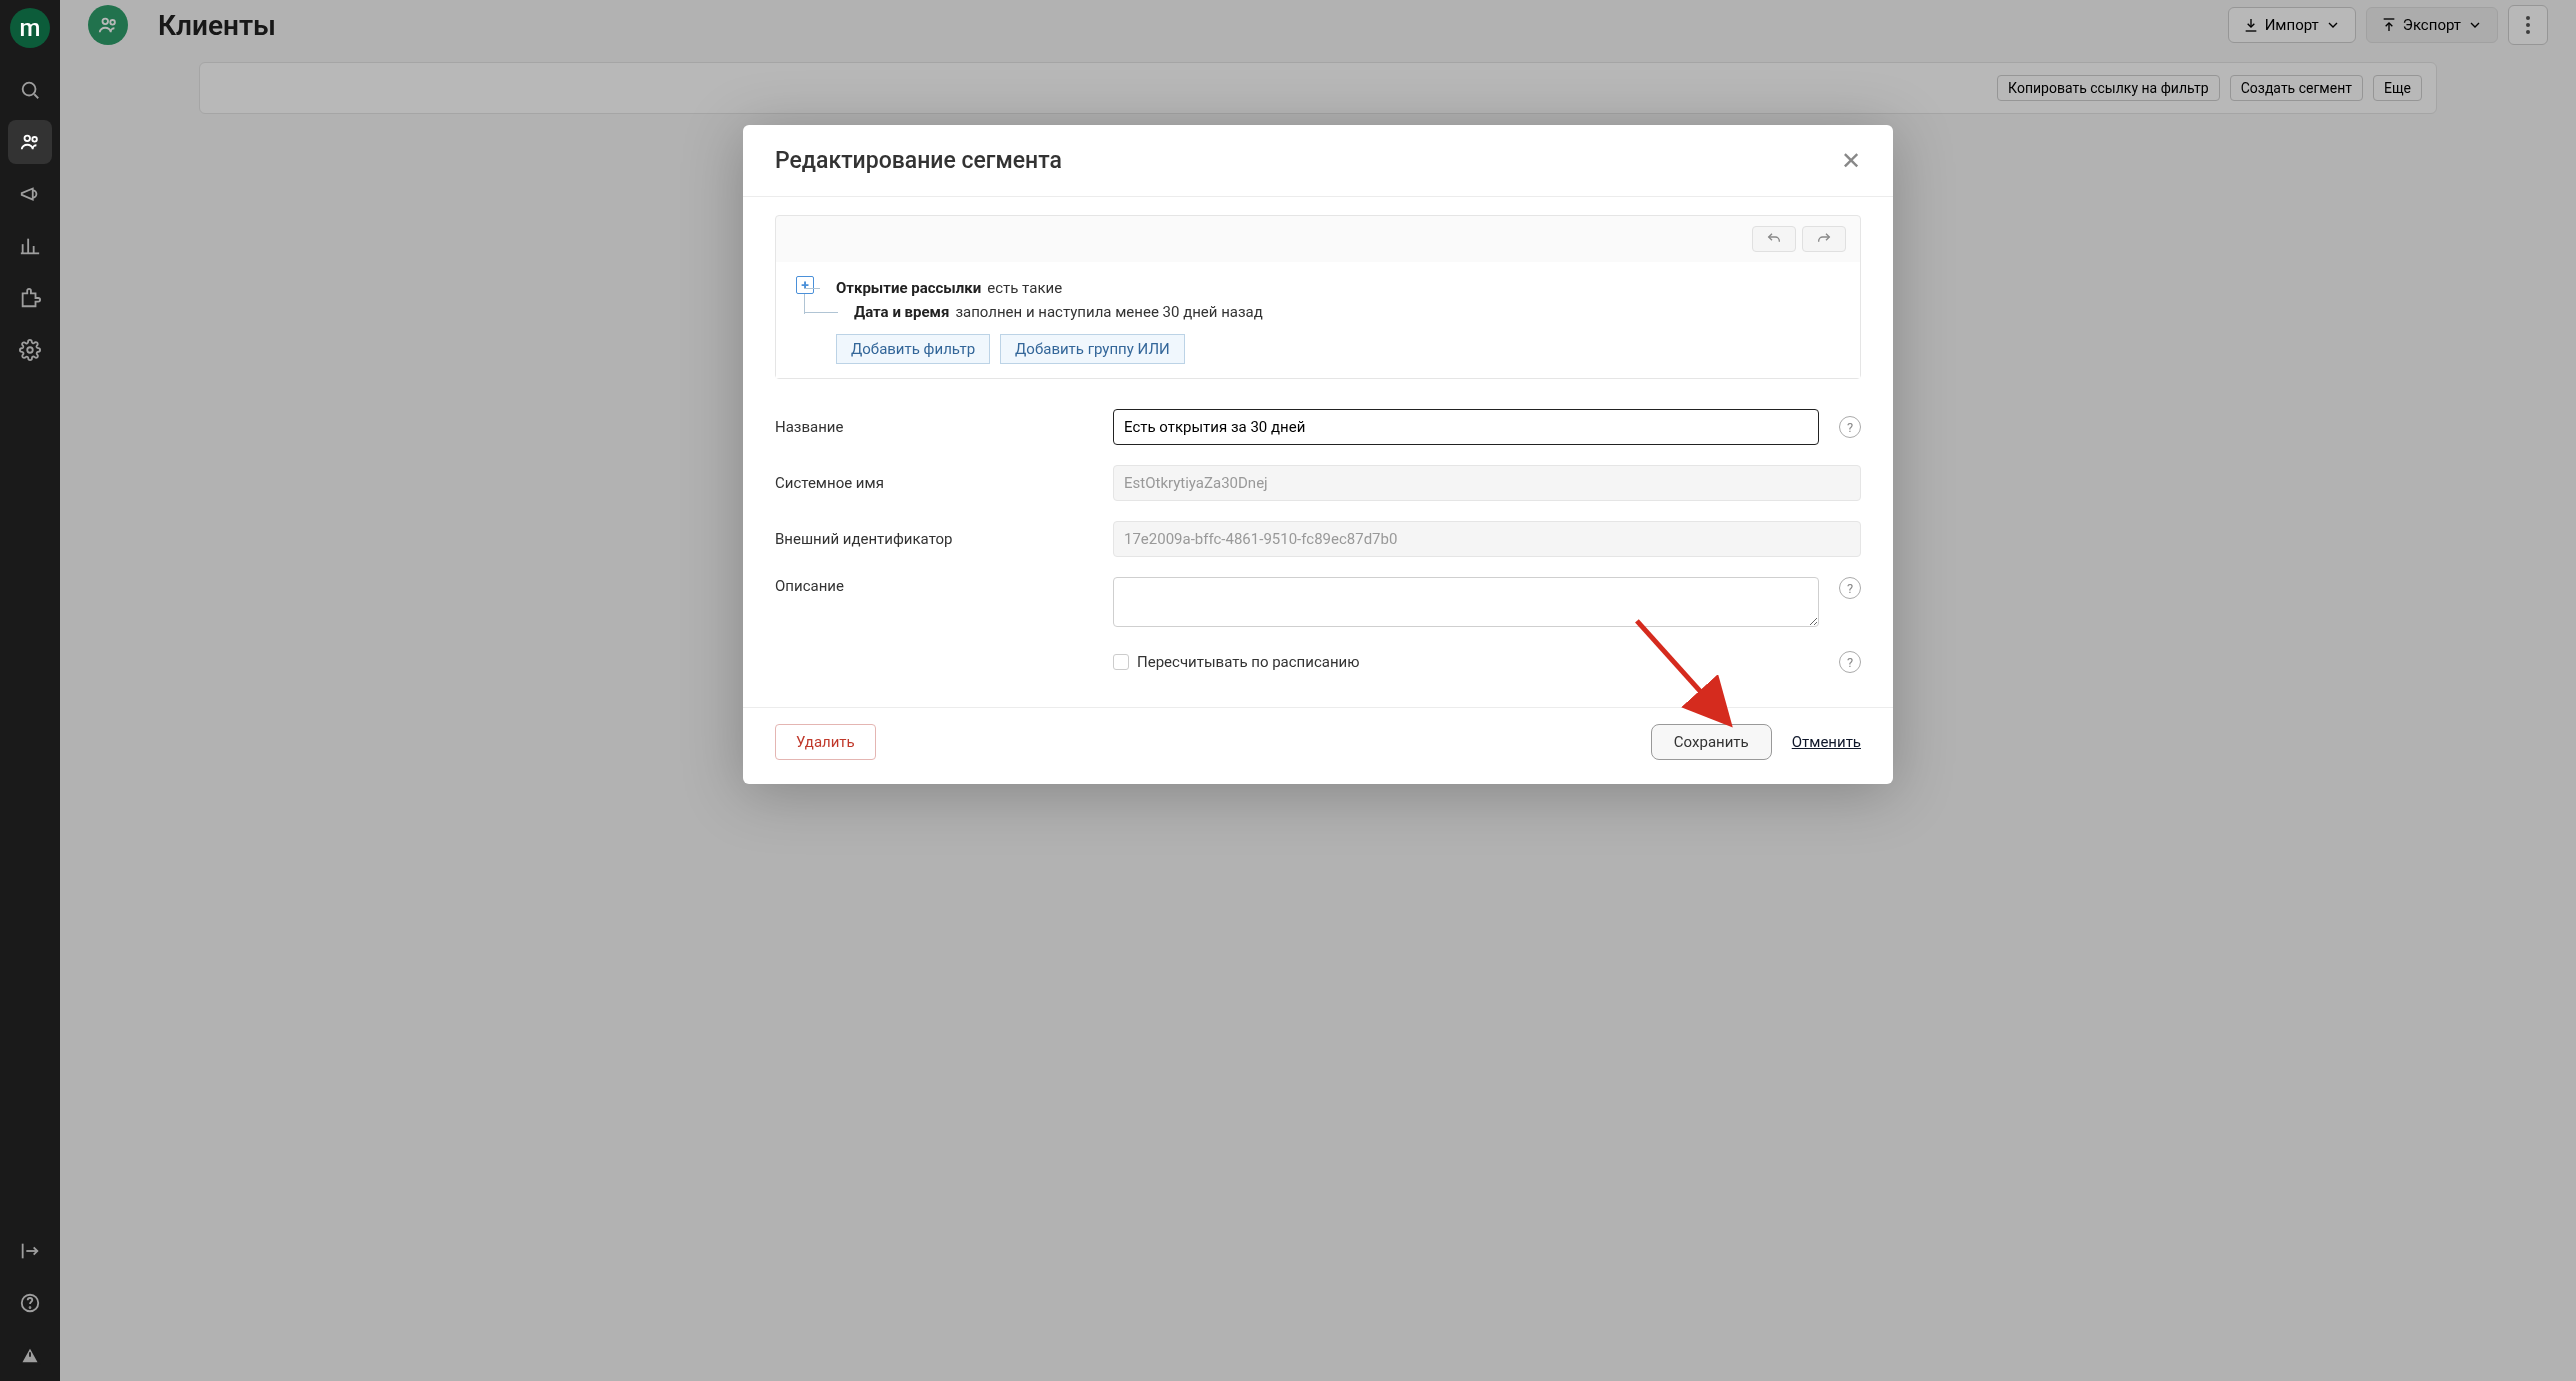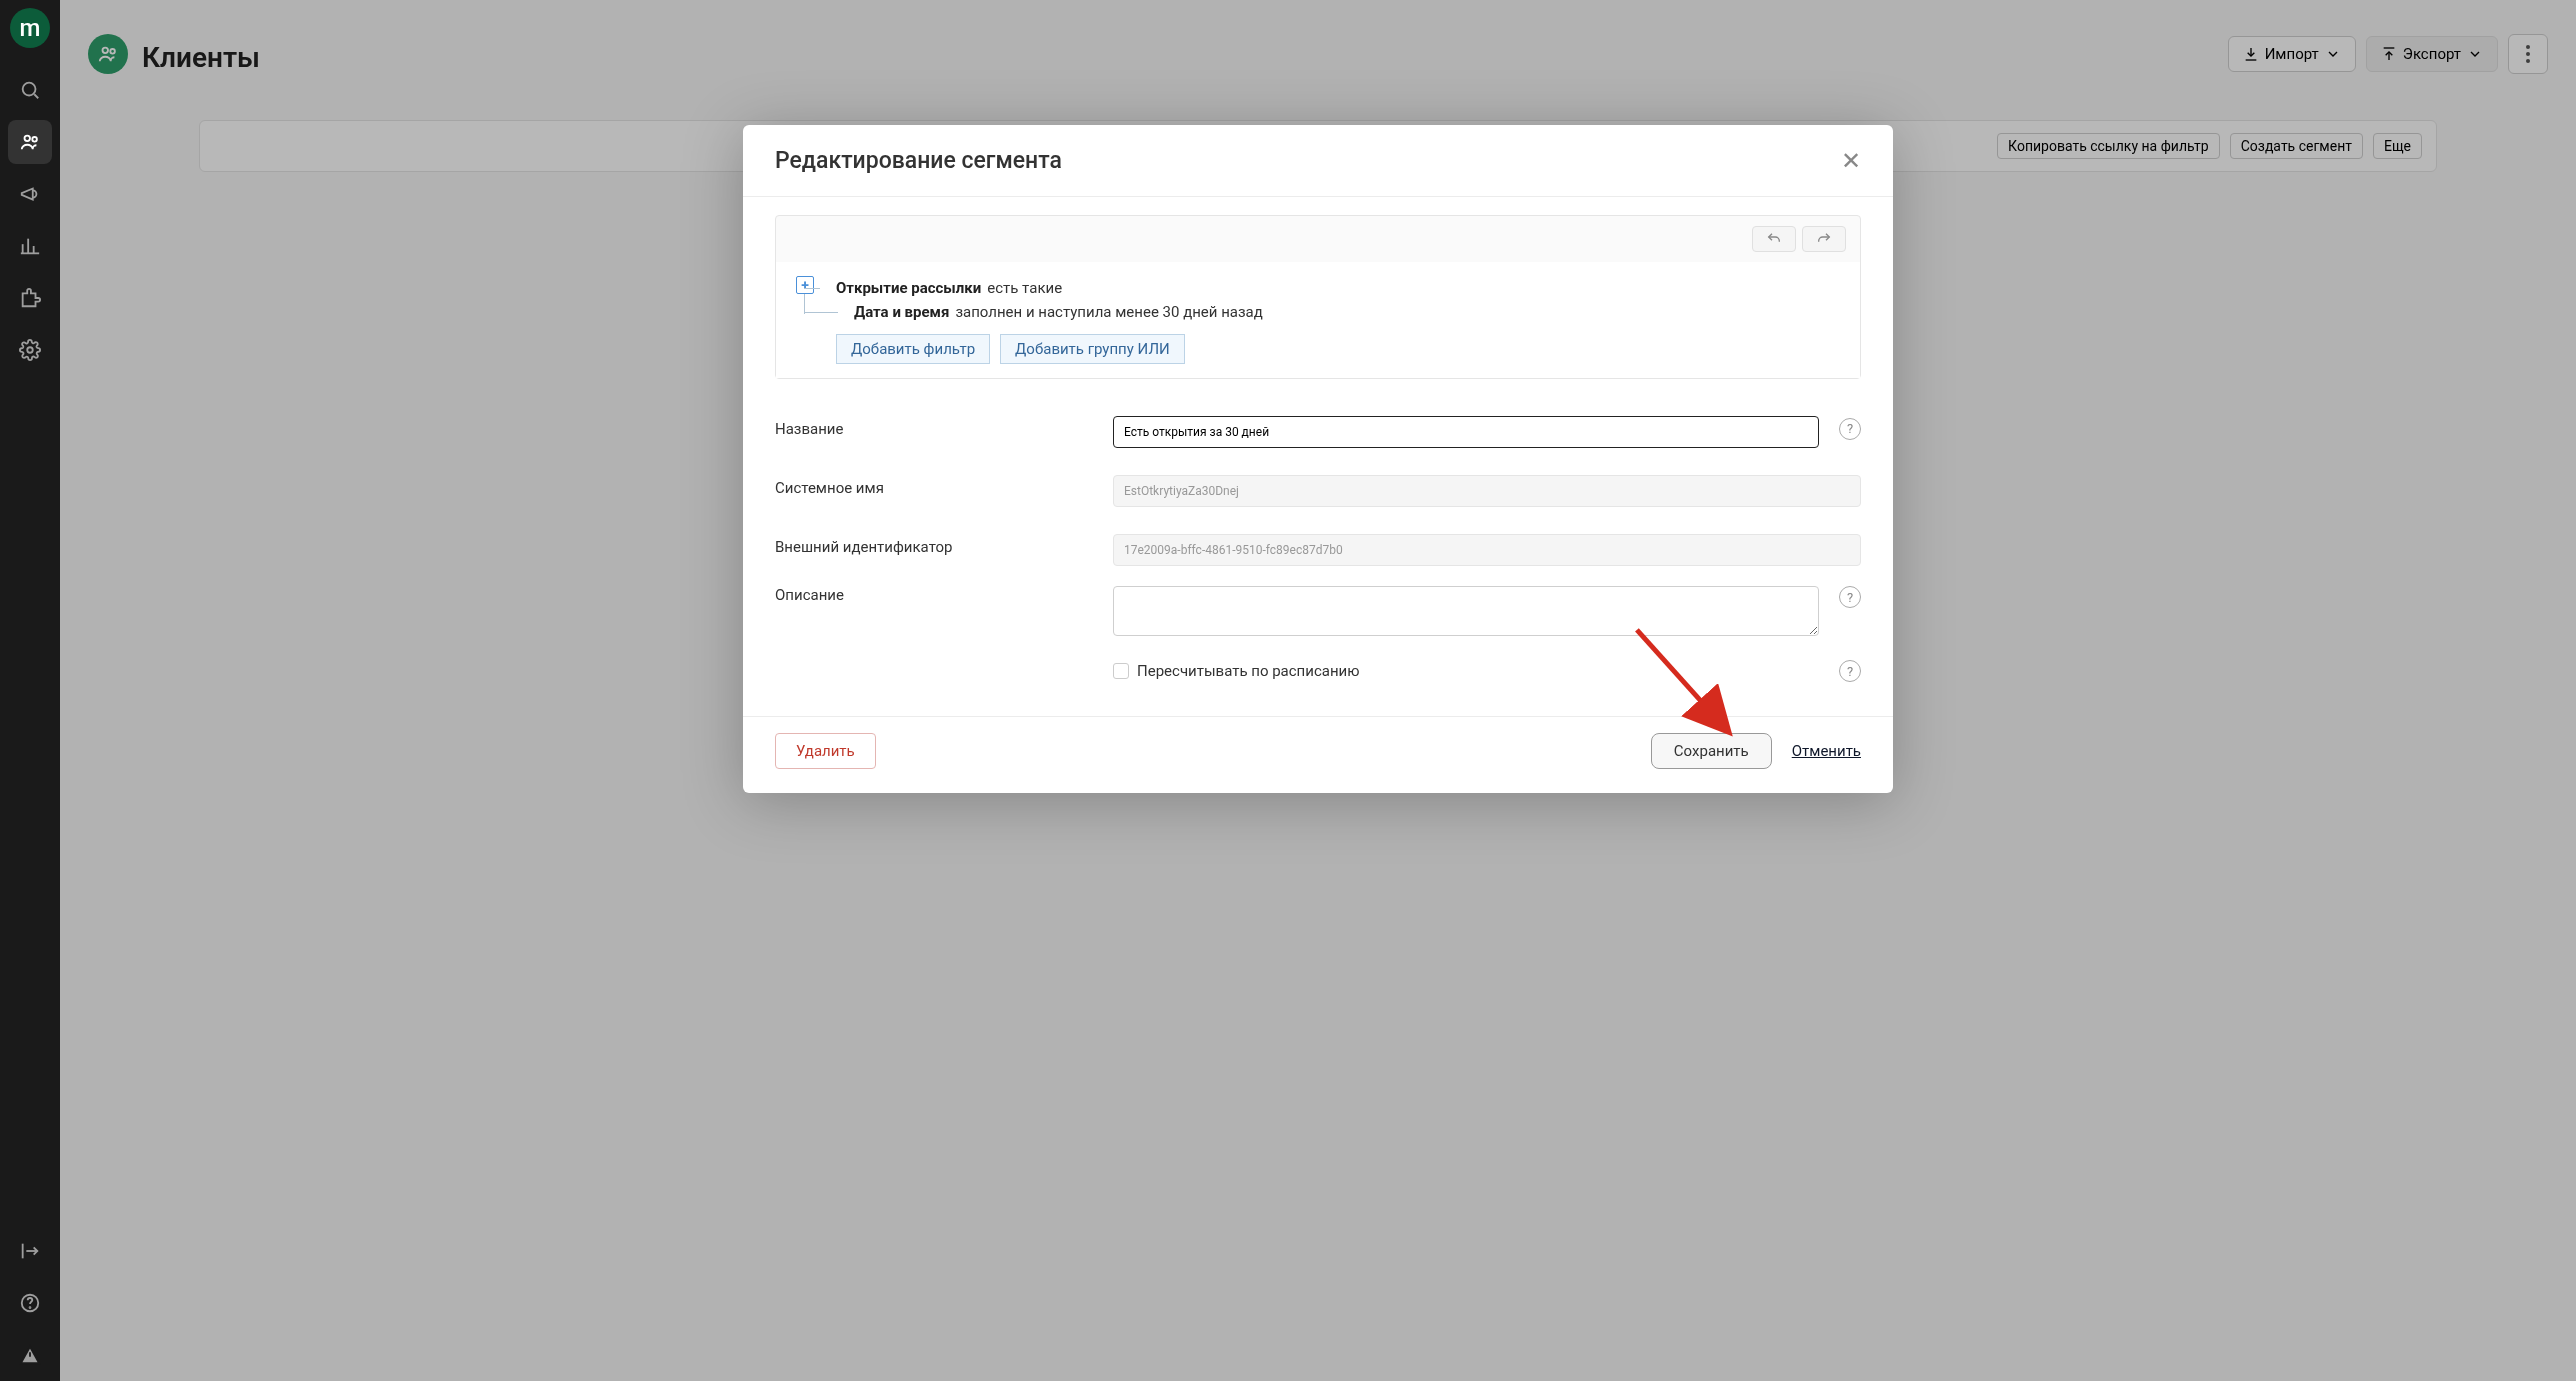--- a/index.html
+++ b/index.html
@@ -8,21 +8,21 @@
 .app { display: flex; width: 100%; height: 100%; }
 
 .sidebar { width: 60px; background: #1a1a1a; display: flex; flex-direction: column; align-items: center; padding-top: 0; }
 .sidebar-logo { width: 40px; height: 40px; border-radius: 50%; background: #0c5c3a; color: #fff; font-size: 24px; font-weight: 500; display: flex; align-items: center; justify-content: center; margin: 8px 0 16px; }
 .sidebar-icon { width: 44px; height: 44px; display: flex; align-items: center; justify-content: center; color: #9e9e9e; margin: 4px 0; border-radius: 8px; cursor: pointer; }
 .sidebar-icon.active { background: #333; color: #fff; }
 .sidebar-icon svg { width: 22px; height: 22px; }
 .sidebar-spacer { flex: 1; }
 
 .main { flex: 1; background: #f7f7f7; position: relative; }
-.topbar { display: flex; align-items: flex-end; padding: 34px 28px; gap: 14px; }
+.topbar { display: flex; align-items: center; padding: 5px 28px; gap: 30px; }
 .topbar-icon { width: 40px; height: 40px; border-radius: 50%; background: #2e9f6b; color: #fff; display: flex; align-items: center; justify-content: center; }
 .topbar-icon svg { width: 22px; height: 22px; }
 .page-title { font-size: 28px; font-weight: 600; color: #222; }
 .topbar-right { margin-left: auto; display: flex; gap: 10px; align-items: center; }
 .dd-btn { background: #fff; border: 1px solid #d0d0d0; border-radius: 6px; padding: 8px 14px; font-size: 15px; display: flex; align-items: center; gap: 6px; cursor: pointer; }
 .dd-btn svg { width: 16px; height: 16px; }
 .dd-btn.secondary { background: #efefef; border-color: #e0e0e0; }
 .icon-square { width: 40px; height: 40px; border: 1px solid #d0d0d0; border-radius: 6px; display: flex; align-items: center; justify-content: center; background: #fff; cursor: pointer; }
 .icon-square svg { width: 4px; height: 18px; }
 
@@ -57,21 +57,21 @@
 .pill-btn { border: 1px solid #bcd3e6; background: #f0f7fd; color: #336699; border-radius: 0; padding: 5px 14px; font-size: 15px; cursor: pointer; }
 
 .filter-reset-row { display: flex; justify-content: flex-end; background: #fdf6f5; }
 .reset-btn { color: #c0392b; font-size: 15px; padding: 12px 20px; cursor: pointer; display: flex; align-items: center; gap: 6px; }
 .reset-btn svg { width: 14px; height: 14px; }
 
 .form-rows { margin-top: 20px; }
 .form-row { display: flex; align-items: center; padding: 10px 0; gap: 20px; }
 .form-label { width: 318px; font-size: 15px; color: #333; }
 .form-control { flex: 1; }
-.text-input { width: 100%; border: 1px solid #222; border-radius: 4px; padding: 8px 10px; font-size: 12px; margin-top: 7px; }
+.text-input { width: 100%; border: 1px solid #222; border-radius: 4px; padding: 8px 10px; font-size: 15px; }
 .text-input.ro { border-color: #e5e5e5; background: #f5f5f5; color: #999; }
 .textarea { width: 100%; border: 1px solid #cfcfcf; border-radius: 4px; min-height: 42px; padding: 6px 10px; font-size: 15px; resize: vertical; }
 .help-circle { width: 22px; height: 22px; border: 1.5px solid #aaa; color: #888; border-radius: 50%; display: flex; align-items: center; justify-content: center; font-size: 13px; cursor: pointer; }
 .chk-row { display: flex; align-items: center; gap: 8px; font-size: 15px; color: #333; }
 .chk { width: 16px; height: 16px; border: 1.5px solid #ccc; border-radius: 3px; }
 
 .modal-footer { padding: 16px 32px 24px; border-top: 1px solid #ececec; display: flex; align-items: flex-start; }
 .delete-btn { border: 1px solid #e4b5b2; color: #c0392b; background: #fff; border-radius: 4px; padding: 8px 20px; font-size: 15px; cursor: pointer; }
 .footer-right { margin-left: auto; display: flex; align-items: center; gap: 20px; }
 .save-btn { border: 1px solid #999; background: #f7f7f7; color: #333; border-radius: 8px; padding: 8px 22px; font-size: 15px; cursor: pointer; }

